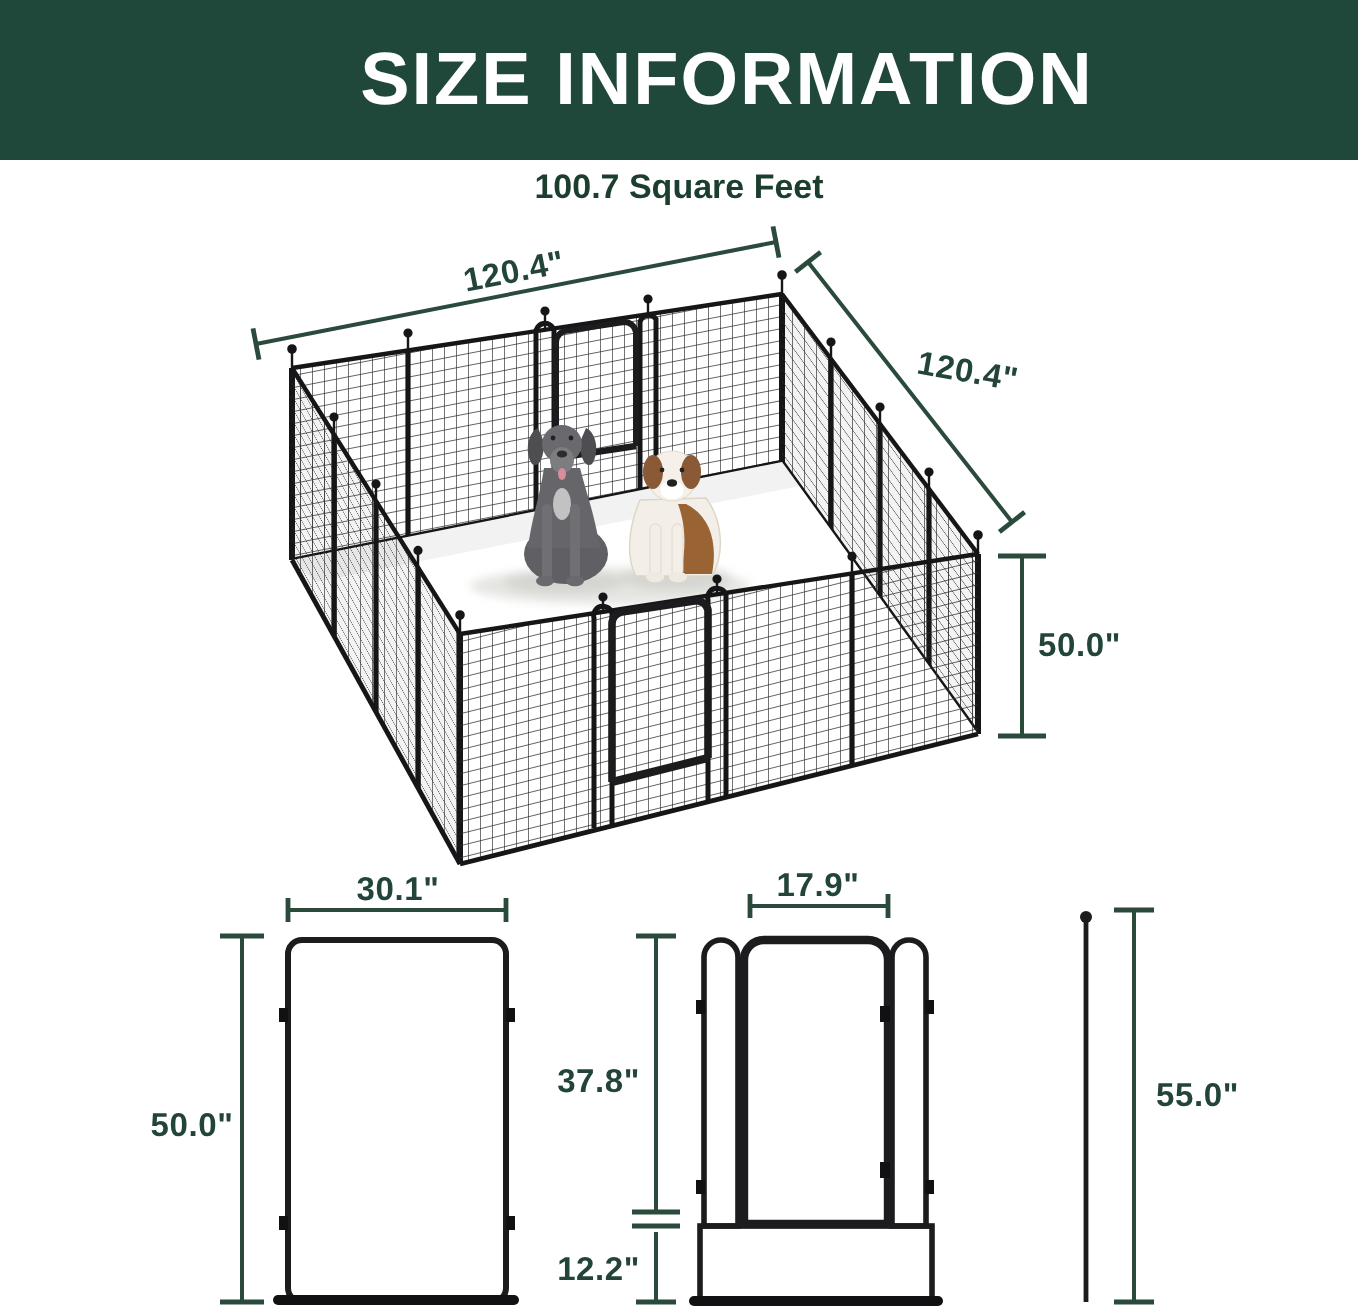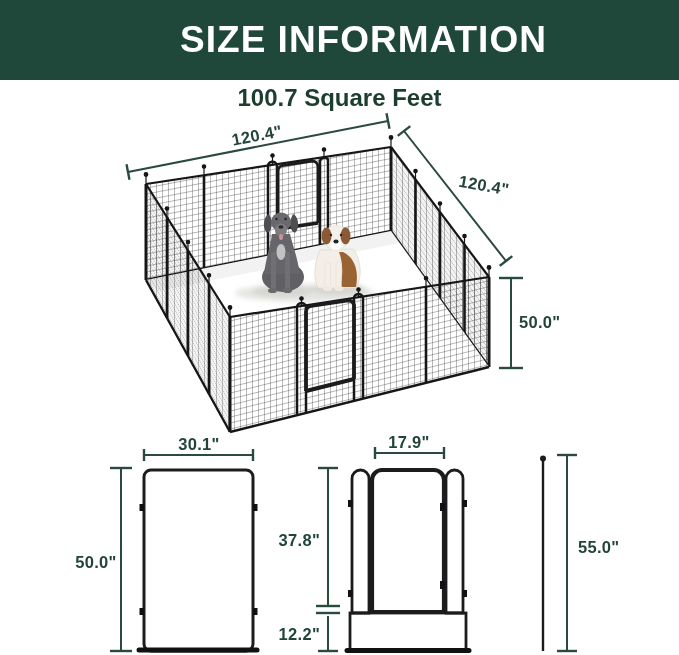--- a/index.html
+++ b/index.html
@@ -2,21 +2,21 @@
 <html><head>
 <meta charset="utf-8">
 <style>
   html,body{margin:0;padding:0;background:#ffffff;}
   .stage{position:relative;width:679px;height:655px;background:#ffffff;overflow:hidden;
          font-family:"Liberation Sans",sans-serif;}
   .banner{position:absolute;left:0;top:0;width:679px;height:80px;background:#20483a;
           display:flex;align-items:center;justify-content:center;padding-left:24px;}
   .banner h1{margin:0;color:#ffffff;font-size:37px;font-weight:bold;letter-spacing:1px;}
   .subtitle{position:absolute;left:0;top:84px;width:679px;text-align:center;
-            color:#1c3e2f;font-size:24px;font-weight:bold;}
+            color:#1c3e2f;font-size:17px;font-weight:bold;}
   svg.scene{position:absolute;left:0;top:0;width:679px;height:655px;}
   .dim-line{stroke:#2a4a3c;stroke-width:2;fill:none;}
   .dim-cap{stroke:#2a4a3c;stroke-width:2.4;fill:none;}
   .dim-label{font-family:"Liberation Sans",sans-serif;font-size:16.5px;font-weight:bold;
              fill:#234539;letter-spacing:.3px;}
   .frame{stroke:#1c1c1e;fill:none;}
   .post{stroke:#161618;fill:none;}
 </style>
 </head>
 <body>

